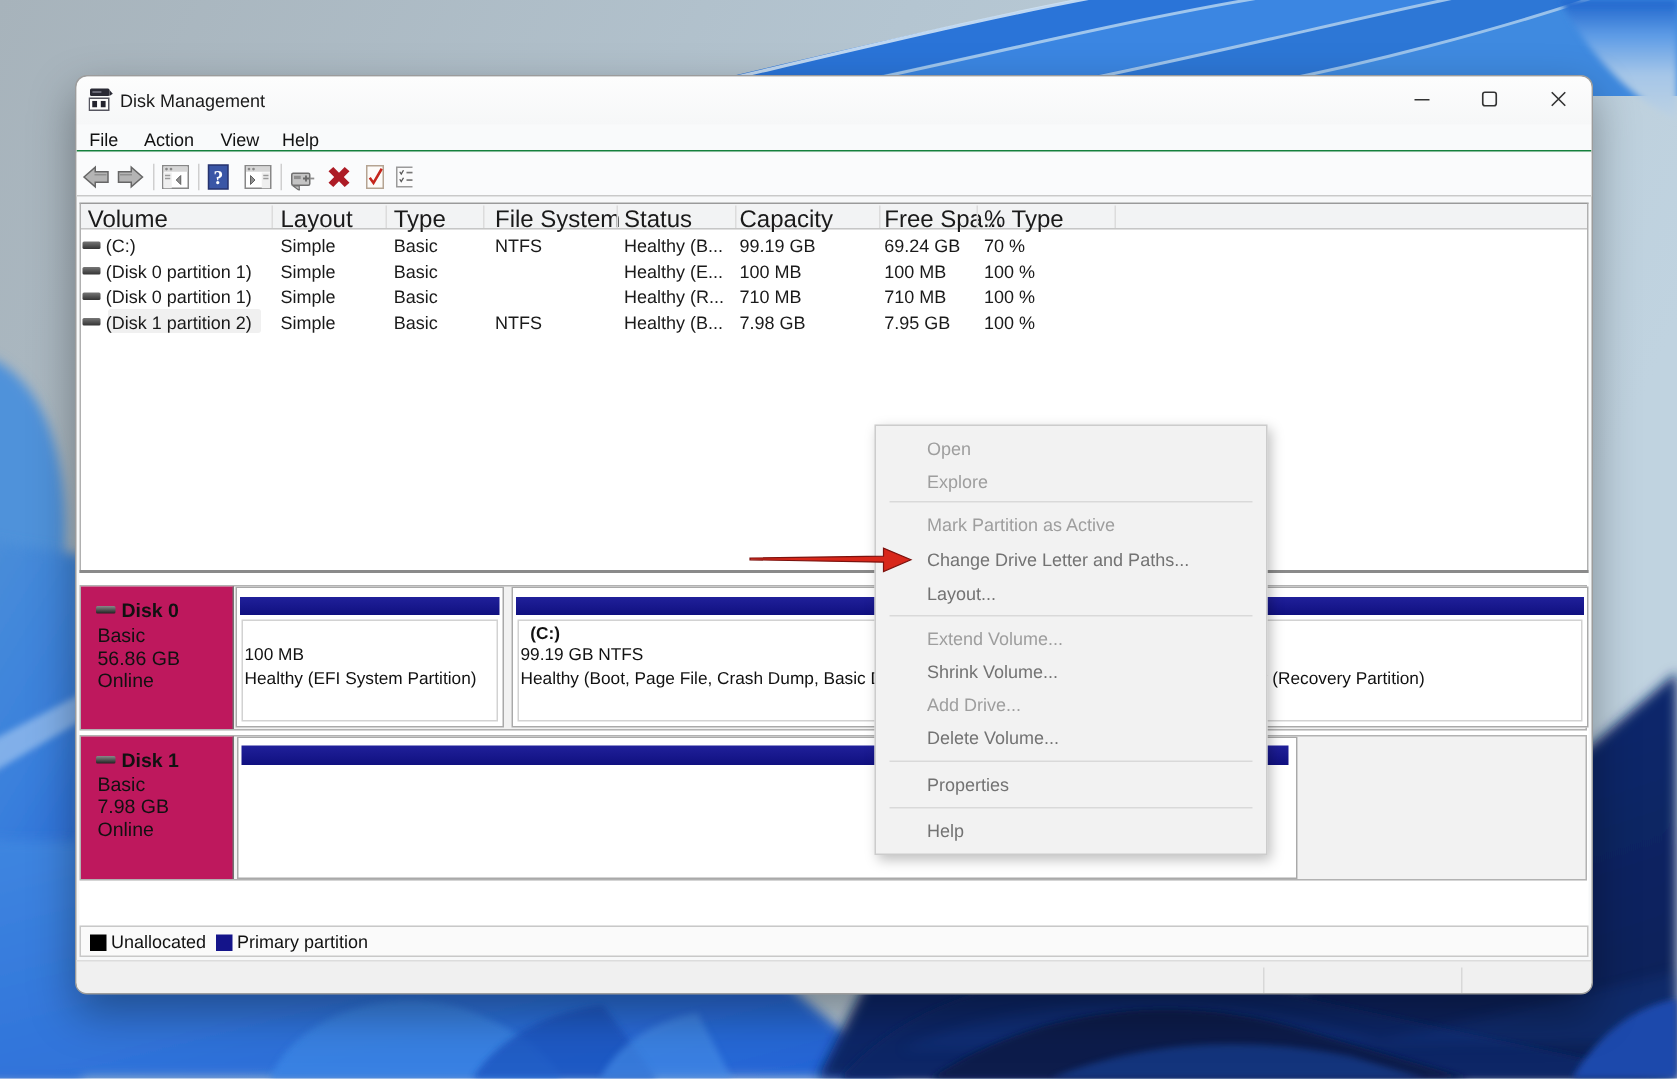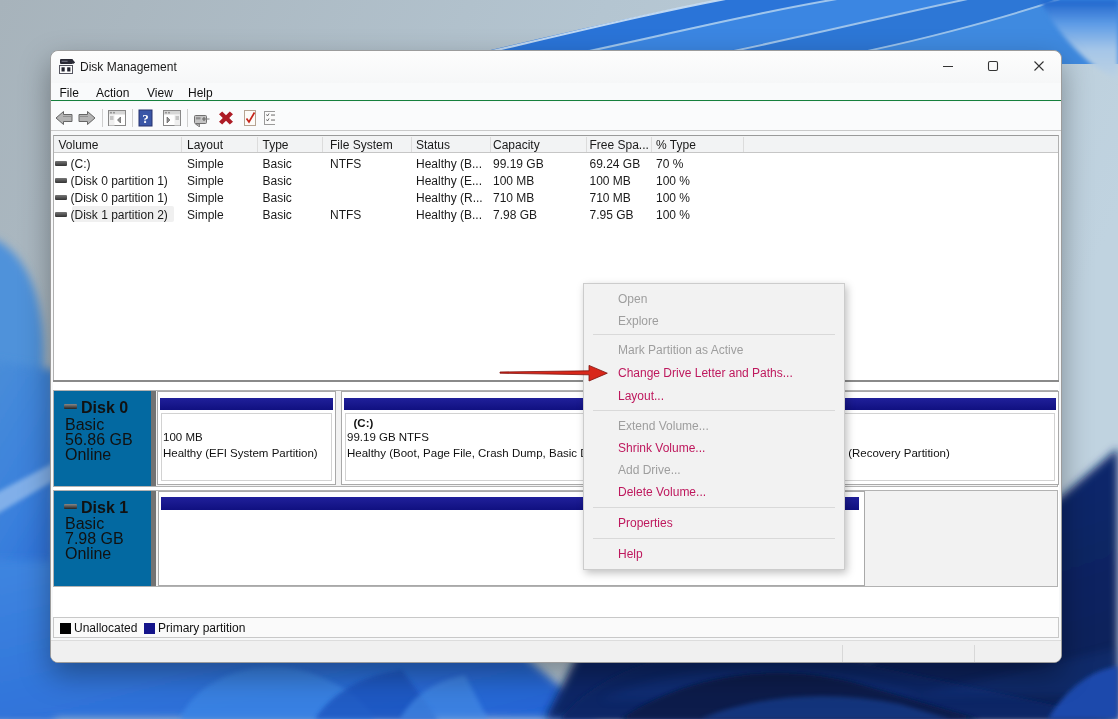--- a/index.html
+++ b/index.html
@@ -15,52 +15,52 @@
 #title{left:0;top:0;width:100%;height:32px;background:linear-gradient(#fdfdfd,#f6f7f8);border-radius:8px 8px 0 0;}
 #titletxt{left:29px;top:8.5px;font-size:12px;color:#1a1a1a;}
 .capbtn{top:0;width:46px;height:31px;color:#222;}
 
 #menubar{left:0;top:32px;width:100%;height:18px;background:#f9fafb;border-bottom:1px solid #15803d;font-size:12px;color:#111;}
 #menubar span{position:absolute;top:3px;}
 
 #toolbar{left:0;top:51px;width:100%;height:29px;background:#fafbfc;border-bottom:1px solid #c9c9c9;}
 
 #list{left:2px;top:84px;width:1006px;height:247px;background:#fff;border:1px solid #b0b0b0;border-top-color:#9a9a9a;border-bottom:none;}
-#lhead{left:0;top:0;width:100%;height:17px;border-bottom:1px solid #c6c6c6;background:#f2f3f4;font-size:12px;color:#1a1a1a;}
+#lhead{left:0;top:0;width:100%;height:17px;border-bottom:1px solid #c6c6c6;background:#f2f3f4;font-size:16px;color:#1a1a1a;}
 #lhead span{position:absolute;top:2px;}
 #lhead i{position:absolute;top:1px;height:15px;width:1px;background:#dcdcdc;font-style:normal;}
 .lrow{left:0;width:100%;height:17px;font-size:12px;color:#1a1a1a;}
 .lrow span{position:absolute;top:1.5px;}
 .vicon{left:1px;top:6px;width:11.5px;height:5px;background:linear-gradient(#777,#333);border-radius:1px;}
 
 #split{left:2px;top:329px;width:1006px;height:2px;background:#8a8a8a;}
 
 #gfx{left:2px;top:331px;width:1006px;height:235px;background:#fff;}
 .drow{left:0;width:1005px;background:#f2f2f2;border:1px solid #b2b2b2;}
-.dlabel{left:0;top:0;width:102px;height:100%;border-right:5px solid #737373;background:#0369a1;
-  font-size:16px;color:#111;}
+.dlabel{left:0;top:0;width:102px;height:100%;border-right:1px solid #737373;background:#be185d;
+  font-size:13px;color:#111;}
 .dlabel .b{font-weight:bold;}
 .part{background:#fff;border:1px solid #a9a9a9;}
 .pbar{left:2px;top:6px;right:2px;height:12px;background:linear-gradient(#20209a,#101080);}
 .pbody{left:3px;top:21px;right:3px;bottom:3px;border:1px solid #d2d2d2;background:#fff;font-size:11.5px;color:#111;}
 .pbody .tx{left:1.5px;}
 
 .hbody{left:1px;top:19px;right:5px;bottom:4px;border:2.5px solid #b2b2bc;
   background:repeating-linear-gradient(135deg,#fff 0px,#fff 4.2px,#9a9aa2 4.2px,#9a9aa2 5px);
   font-size:11.5px;color:#111;}
 
 #legend{left:2px;top:566px;width:1006px;height:21px;background:#fafafa;border:1px solid #c8c8c8;font-size:12px;color:#111;}
 #status{left:0px;top:589px;width:1010px;height:22px;background:#f0f0f0;border-top:1px solid #dcdcdc;}
 .ssep{top:4px;width:1px;height:17px;background:#d8d8d8;}
 
 #cmenu{position:absolute;left:583px;top:283px;width:260px;height:285px;background:#f2f2f2;
   border:1px solid #cccccc;box-shadow:2px 3px 8px rgba(0,0,0,.25);font-size:12px;z-index:30;}
 #cmenu div{position:absolute;left:34px;white-space:pre;}
 #cmenu .dis{color:#9e9e9e;}
-#cmenu .en{color:#be185d;text-align:center;}
+#cmenu .en{color:#737373;text-align:center;}
 #cmenu i{position:absolute;left:9px;right:9px;height:1px;background:#d9d9d9;font-style:normal;}
 #arrow{position:absolute;left:498px;top:362px;z-index:40;}
 </style>
 </head>
 <body>
 <div id="wall">
 <svg width="1118" height="719" viewBox="0 0 1118 719">
 <defs>
 <linearGradient id="base" x1="0" y1="0" x2="1" y2="0.3">
   <stop offset="0" stop-color="#a7b3bb"></stop>

